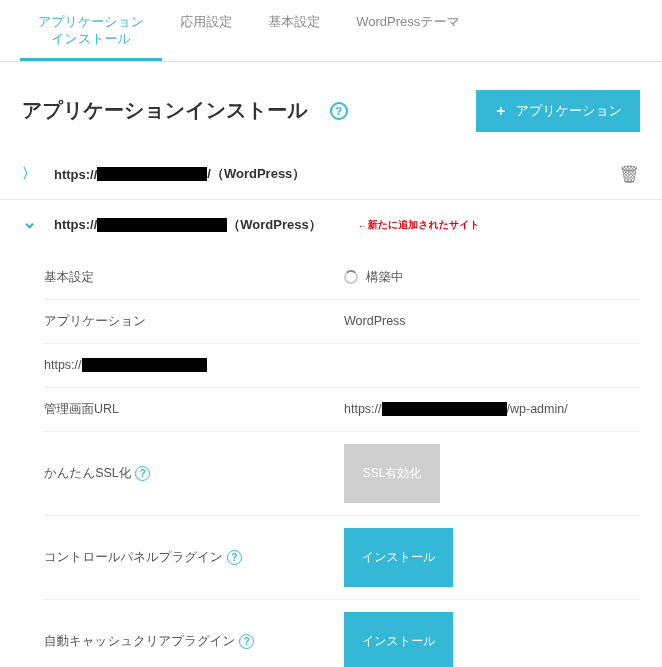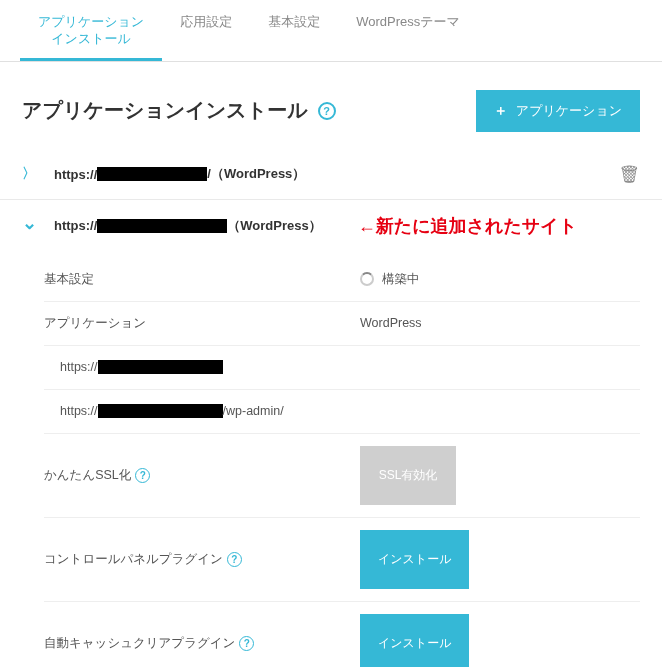--- a/index.html
+++ b/index.html
@@ -31,21 +31,21 @@
   }
   .header {
     display: flex;
     align-items: center;
     justify-content: space-between;
     padding: 28px 22px 18px;
   }
   .title-wrap {
     display: flex;
     align-items: center;
-    gap: 10px;
+    gap: 22px;
   }
   .page-title {
     font-size: 20px;
     font-weight: bold;
     color: #333;
   }
   .help-icon {
     display: inline-flex;
     align-items: center;
     justify-content: center;
@@ -108,21 +108,21 @@
   }
   .trash {
     margin-left: auto;
     color: #888;
     font-size: 17px;
     cursor: pointer;
   }
   .annotation {
     color: #e60012;
     font-weight: bold;
-    font-size: 18px;
+    font-size: 10px;
     margin-left: 18px;
   }
   .detail-table {
     padding: 6px 22px 0 44px;
   }
   .detail-row {
     display: flex;
     align-items: center;
     border-bottom: 1px solid #eee;
     padding: 12px 0;
@@ -134,21 +134,20 @@
     font-size: 12.5px;
     display: flex;
     align-items: center;
   }
   .dr-value {
     flex: 1;
     display: flex;
     align-items: center;
     font-size: 12.5px;
     color: #555;
-    margin-left: 16px;
   }
   .spinner {
     display: inline-block;
     width: 14px; height: 14px;
     border: 2px solid #ccc;
     border-top-color: #888;
     border-radius: 50%;
     margin-right: 8px;
   }
   .action-btn {
@@ -223,20 +222,21 @@
   </div>
 
   <div class="detail-row">
     <div class="dr-value">
       <span>https://</span>
       <span class="redact" style="width:125px"></span>
     </div>
   </div>
 
   <div class="detail-row">
+    <div class="dr-label">管理画面URL</div>
     <div class="dr-value">
       <span>https://</span>
       <span class="redact" style="width:125px"></span>
       <span>/wp-admin/</span>
     </div>
   </div>
 
 
   <div class="detail-row">
     <div class="dr-label">

